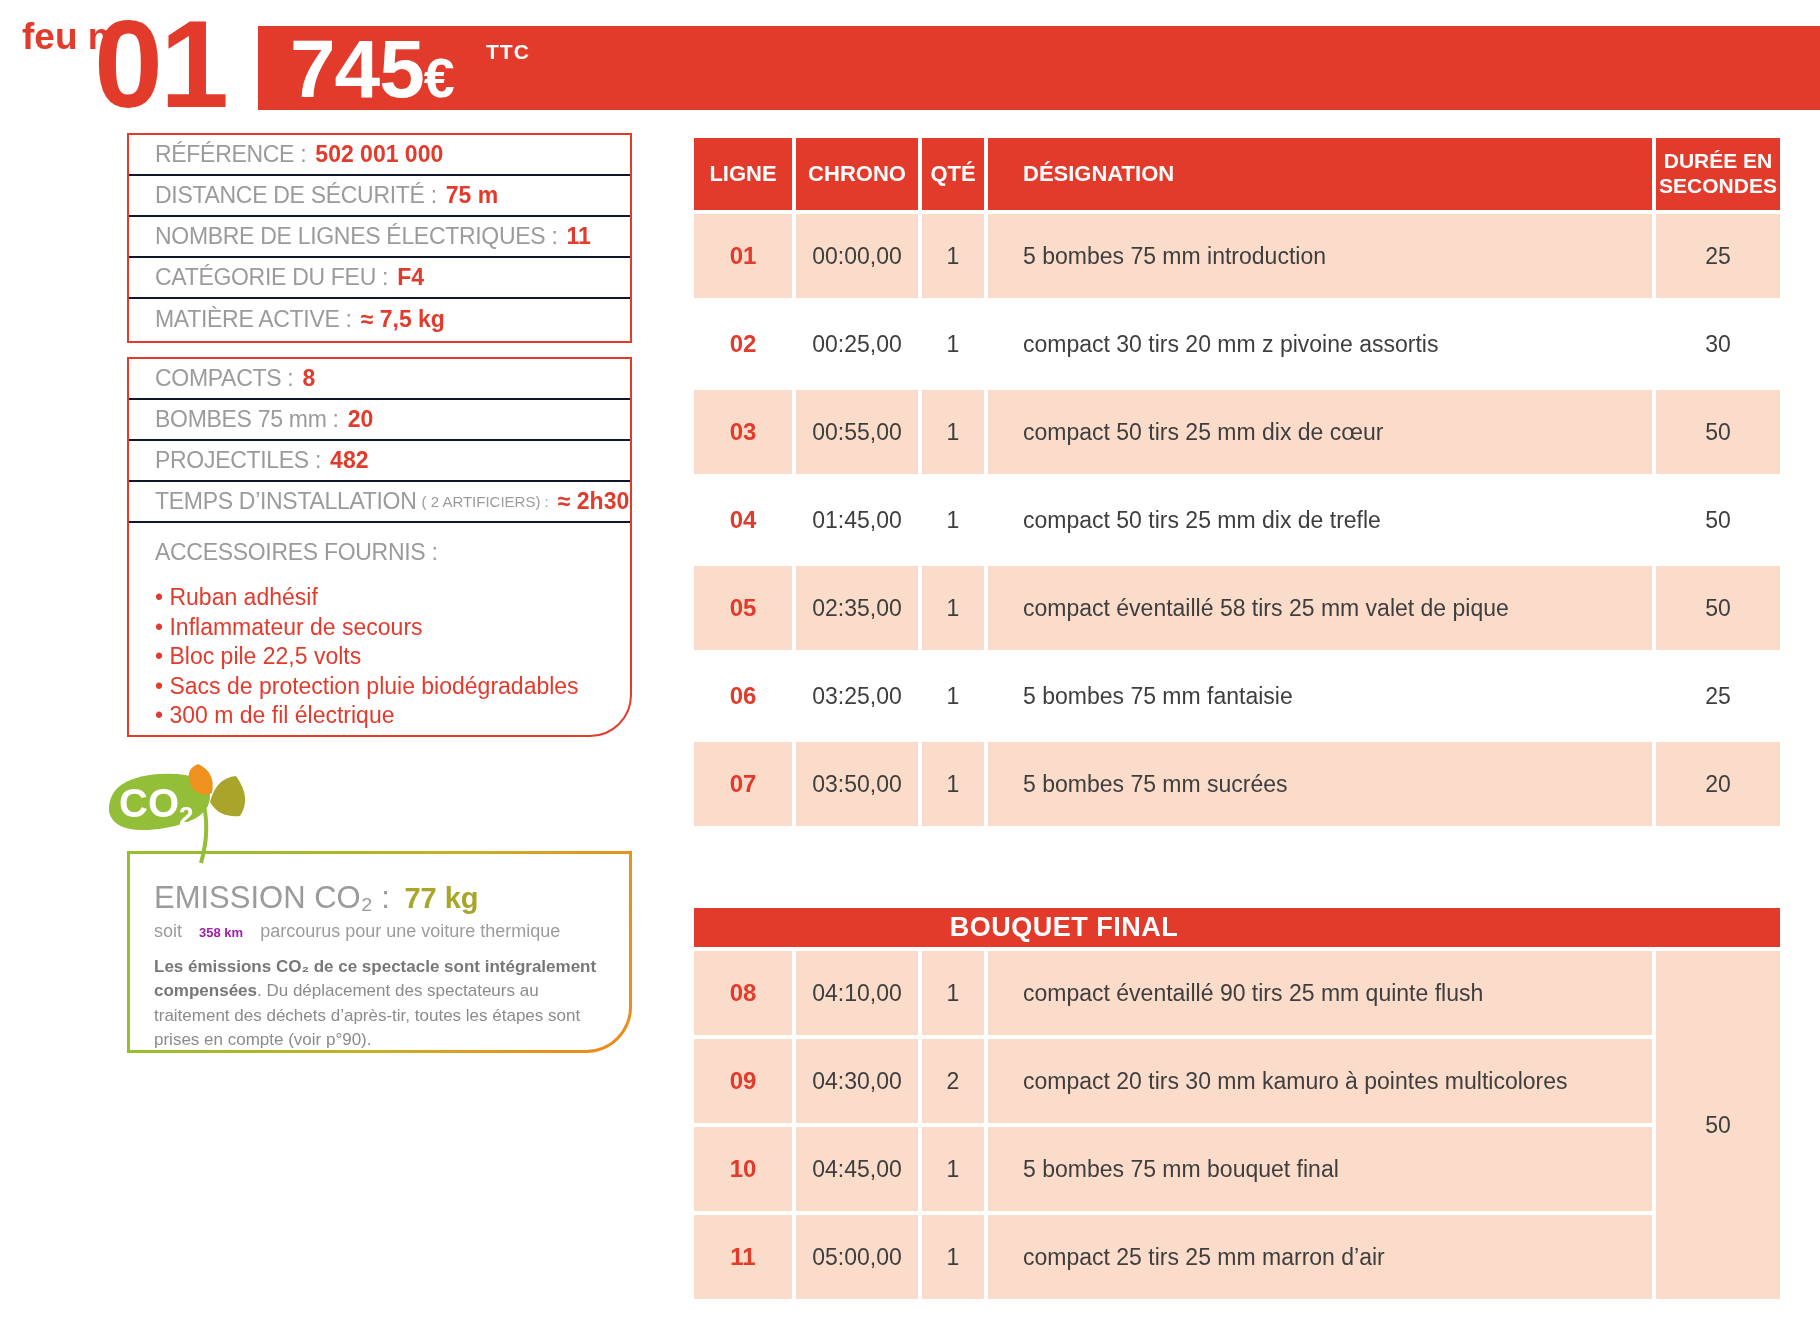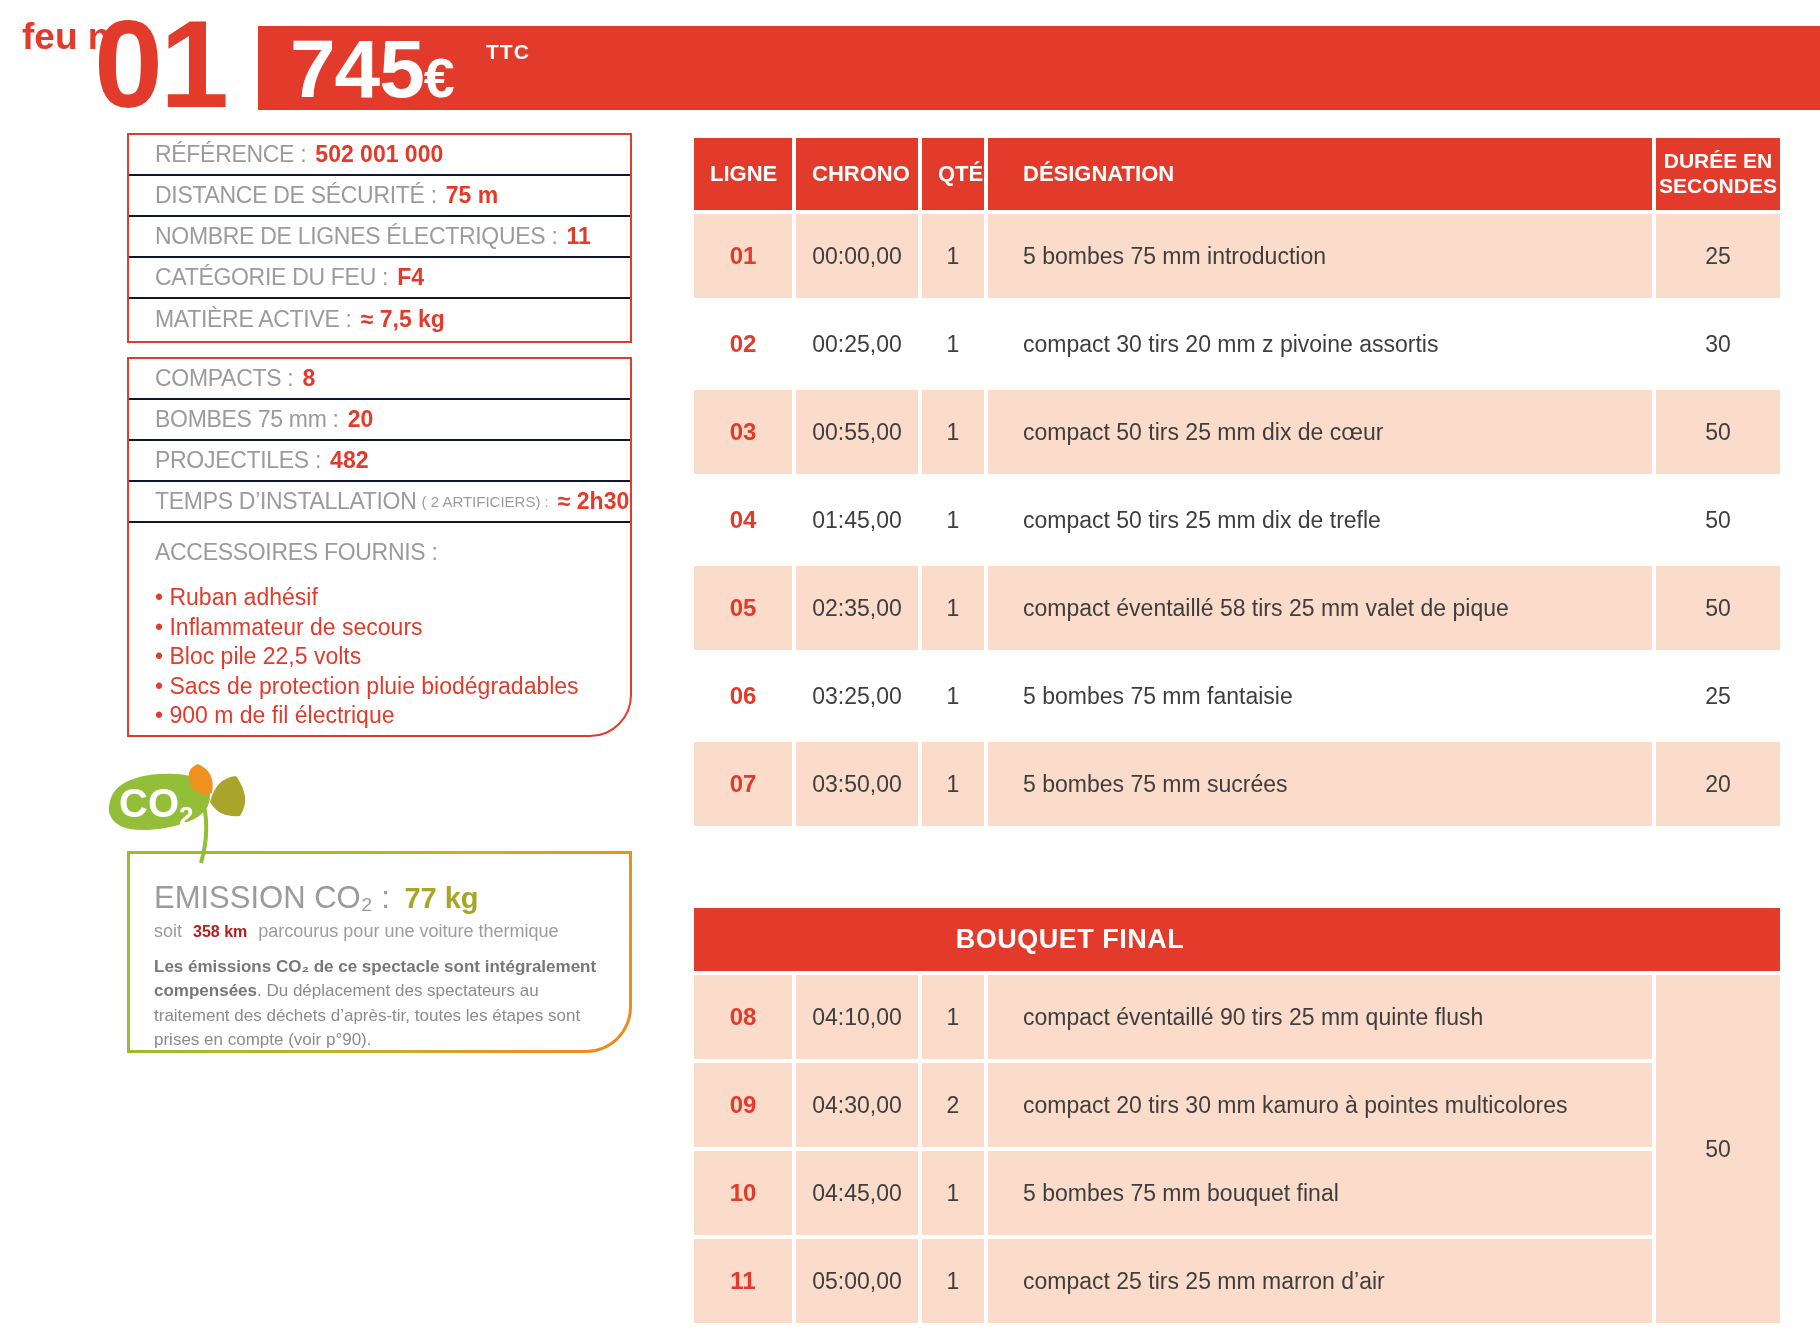--- a/index.html
+++ b/index.html
@@ -32,30 +32,30 @@
   .co2-logo { position:absolute; left:103px; top:764px; width:152px; height:102px; z-index:2; }
   .co2-box { position:absolute; left:127px; top:851px; width:505px; height:202px;
              background:linear-gradient(115deg,#9abd2c 18%,#c9ae25 58%,#ec8c1c 92%);
              border-radius:0 0 46px 0; }
   .co2-box-inner { position:absolute; left:3px; top:3px; right:3px; bottom:3px; background:#fff;
              border-radius:0 0 43px 0; padding:26px 16px 0 24px; }
   .emission-line { white-space:nowrap; }
   .emission-lbl { font-size:31px; color:#9b9b9b; }
   .emission-val { font-size:29px; font-weight:bold; color:#a8a52a; margin-left:10px; }
   .equiv-line { margin-top:5px; font-size:18px; color:#9b9b9b; white-space:nowrap; }
-  .equiv-val { font-size:16px; font-weight:bold; color:#b91c1c; margin:0 6px; }
+  .equiv-val { font-size:13px; font-weight:bold; color:#a21caf; margin:0 12px; }
   .co2-note { margin-top:13px; width:448px; font-size:17px; line-height:1.44; color:#8b8b8b; }
   .co2-note .nb { font-weight:bold; color:#777; }
 
   
   table.sched { position:absolute; left:690px; border-collapse:separate; border-spacing:4px; table-layout:fixed; width:1094px; }
   #main-table { top:134px; }
   #bouquet-table { top:904px; }
   .sched th { background:#e23a2b; color:#fff; font-size:22px; font-weight:bold; height:72px;
-              text-align:center; vertical-align:middle; padding:16px; }
+              text-align:center; vertical-align:middle; padding:4px; }
   .sched th.c-designation { text-align:left; padding-left:35px; }
   .sched th.c-duree { font-size:21px; line-height:1.18; padding:0 1px; }
   .sched td { font-size:23px; color:#3e3e3e; height:84px; text-align:center; vertical-align:middle; padding:0; background:#fff; }
   .sched tr.pink td { background:#fbdcca; }
   .sched td.ligne { color:#e23a2b; font-weight:bold; font-size:24px; }
   .sched td.designation { text-align:left; padding-left:35px; }
   #bouquet-table th.bouquet-bar { height:36px; font-size:27px; letter-spacing:0.5px; text-align:center; padding-right:350px; }
   #bouquet-table td { background:#fbdcca; }
   #bouquet-table td.duree-merged { background:#fbdcca; }
 </style>
@@ -113,21 +113,21 @@
       <span class="val">≈ 2h30</span>
     </div>
     <div class="acc-title">
       <span class="lbl">ACCESSOIRES FOURNIS :</span>
     </div>
     <ul class="acc-list">
       <li>Ruban adhésif</li>
       <li>Inflammateur de secours</li>
       <li>Bloc pile 22,5 volts</li>
       <li>Sacs de protection pluie biodégradables</li>
-      <li>900 m de fil électrique</li>
+      <li>300 m de fil électrique</li>
     </ul>
   </div>
 
   <svg class="co2-logo" viewBox="0 0 152 102">
     <path d="M6,48 Q4,14 56,10 Q102,7 107,30 Q109,56 62,64 Q12,72 6,48 Z" fill="#93be37"></path>
     <path d="M89,24 Q80,6 95,0 Q113,8 109,29 Q98,34 89,24 Z" fill="#ee911e"></path>
     <path d="M107,38 Q113,14 133,12 Q149,34 137,52 Q116,54 107,38 Z" fill="#a8a52a"></path>
     <path d="M99,34 Q108,64 98,99" stroke="#93be37" stroke-width="4" fill="none"></path>
     <text x="16" y="53" font-size="40" font-weight="bold" fill="#ffffff" font-family="Liberation Sans, DejaVu Sans, sans-serif"><tspan>CO</tspan><tspan font-size="26" dy="8">2</tspan></text>
   </svg>

